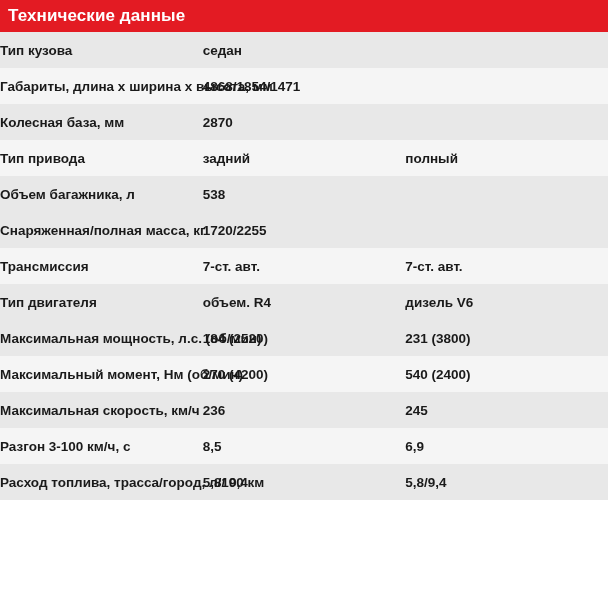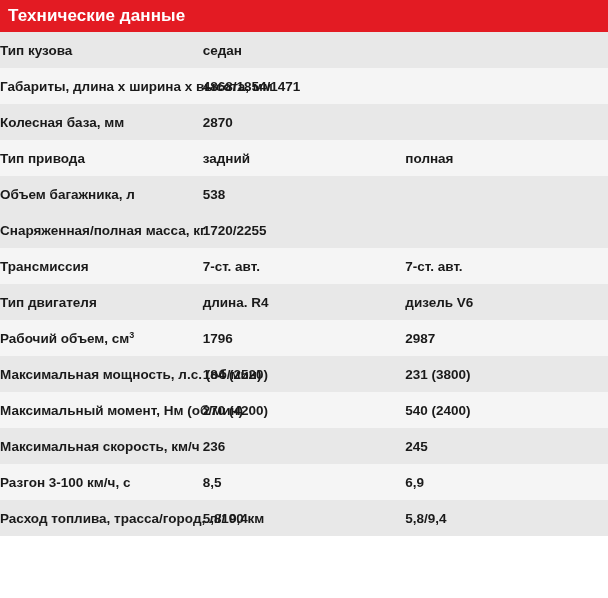--- a/index.html
+++ b/index.html
@@ -92,21 +92,21 @@
 
     <tr class="spec-row odd">
       <td class="c-label">Колесная база, мм</td>
       <td class="c-v1">2870</td>
       <td class="c-v2"></td>
     </tr>
 
     <tr class="spec-row even">
       <td class="c-label">Тип привода</td>
       <td class="c-v1">задний</td>
-      <td class="c-v2">полная</td>
+      <td class="c-v2">полный</td>
     </tr>
 
     <tr class="spec-row odd">
       <td class="c-label">Объем багажника, л</td>
       <td class="c-v1">538</td>
       <td class="c-v2"></td>
     </tr>
 
 
     <tr class="spec-row odd">
@@ -116,29 +116,24 @@
     </tr>
 
     <tr class="spec-row even">
       <td class="c-label">Трансмиссия</td>
       <td class="c-v1">7-ст. авт.</td>
       <td class="c-v2">7-ст. авт.</td>
     </tr>
 
     <tr class="spec-row odd">
       <td class="c-label">Тип двигателя</td>
-      <td class="c-v1">длина. R4</td>
+      <td class="c-v1">объем. R4</td>
       <td class="c-v2">дизель V6</td>
     </tr>
 
-    <tr class="spec-row even">
-      <td class="c-label"><span>Рабочий объем, см</span><span class="sup">3</span></td>
-      <td class="c-v1">1796</td>
-      <td class="c-v2">2987</td>
-    </tr>
 
     <tr class="spec-row odd">
       <td class="c-label">Максимальная мощность, л.с. (об/мин)</td>
       <td class="c-v1">184 (2520)</td>
       <td class="c-v2">231 (3800)</td>
     </tr>
 
     <tr class="spec-row even">
       <td class="c-label">Максимальный момент, Нм (об/мин)</td>
       <td class="c-v1">270 (4200)</td>

